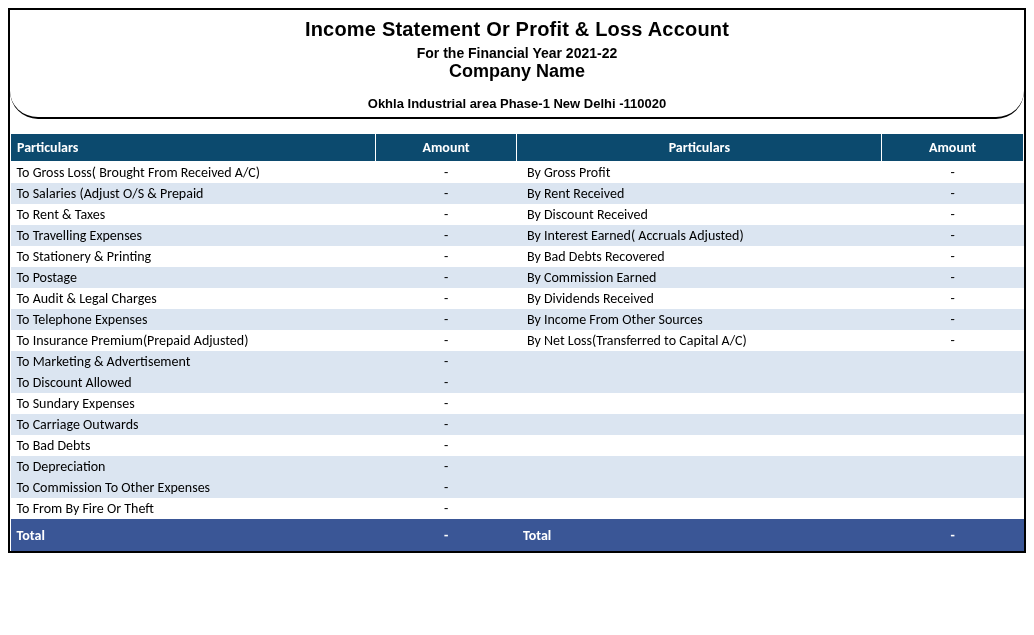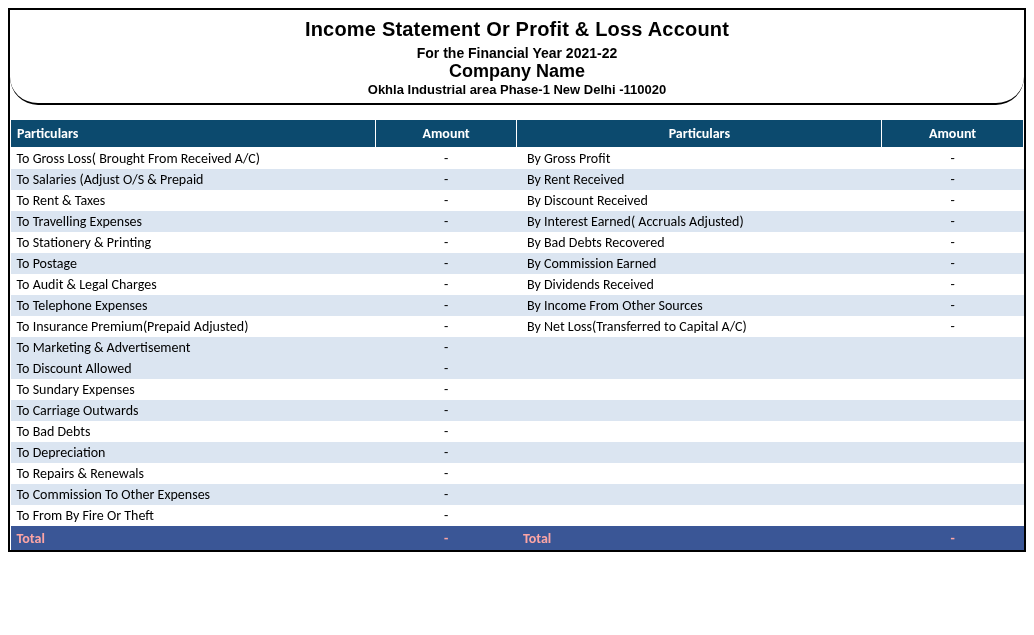--- a/index.html
+++ b/index.html
@@ -35,21 +35,21 @@
     .company {
       font-family: 'Tahoma', 'Arial Black', sans-serif;
       font-size: 18px;
       font-weight: 900;
       margin-top: 0px;
     }
     .address {
       font-family: 'Tahoma', Arial, sans-serif;
       font-size: 13px;
       font-weight: 700;
-      margin-top: 0px;
+      margin-top: 14px;
     }
     .spacer-row {
       height: 14px;
       background: #fff;
     }
     table {
       width: 100%;
       border-collapse: collapse;
       table-layout: fixed;
     }
@@ -71,23 +71,23 @@
       vertical-align: middle;
     }
     tr.odd td { background: #fff; }
     tr.even td { background: #dbe5f1; }
     .col-part-left { width: 36%; text-align: left; }
     .col-amt-left { width: 14%; text-align: center; }
     .col-part-right { width: 36%; text-align: left; padding-left: 10px; }
     .col-amt-right { width: 14%; text-align: center; }
     tr.total td {
       background: #3a5696;
-      color: #fca5a5;
-      font-weight: 700;
-      height: 24px;
+      color: #ffffff;
+      font-weight: 700;
+      height: 32px;
     }
     tr.total td.lbl { text-align: left; }
     tr.total td.val { text-align: center; }
   </style>
 </head>
 <body>
 
 <div class="container">
 
   <div class="header">
@@ -198,26 +198,20 @@
           <td class="col-amt-left">-</td>
           <td class="col-part-right"></td>
           <td class="col-amt-right"></td>
         </tr>
         <tr class="even">
           <td class="col-part-left">To Depreciation</td>
           <td class="col-amt-left">-</td>
           <td class="col-part-right"></td>
           <td class="col-amt-right"></td>
         </tr>
-        <tr class="odd">
-          <td class="col-part-left">To Repairs &amp; Renewals</td>
-          <td class="col-amt-left">-</td>
-          <td class="col-part-right"></td>
-          <td class="col-amt-right"></td>
-        </tr>
         <tr class="even">
           <td class="col-part-left">To Commission To Other Expenses</td>
           <td class="col-amt-left">-</td>
           <td class="col-part-right"></td>
           <td class="col-amt-right"></td>
         </tr>
         <tr class="odd">
           <td class="col-part-left">To From By Fire Or Theft</td>
           <td class="col-amt-left">-</td>
           <td class="col-part-right"></td>

